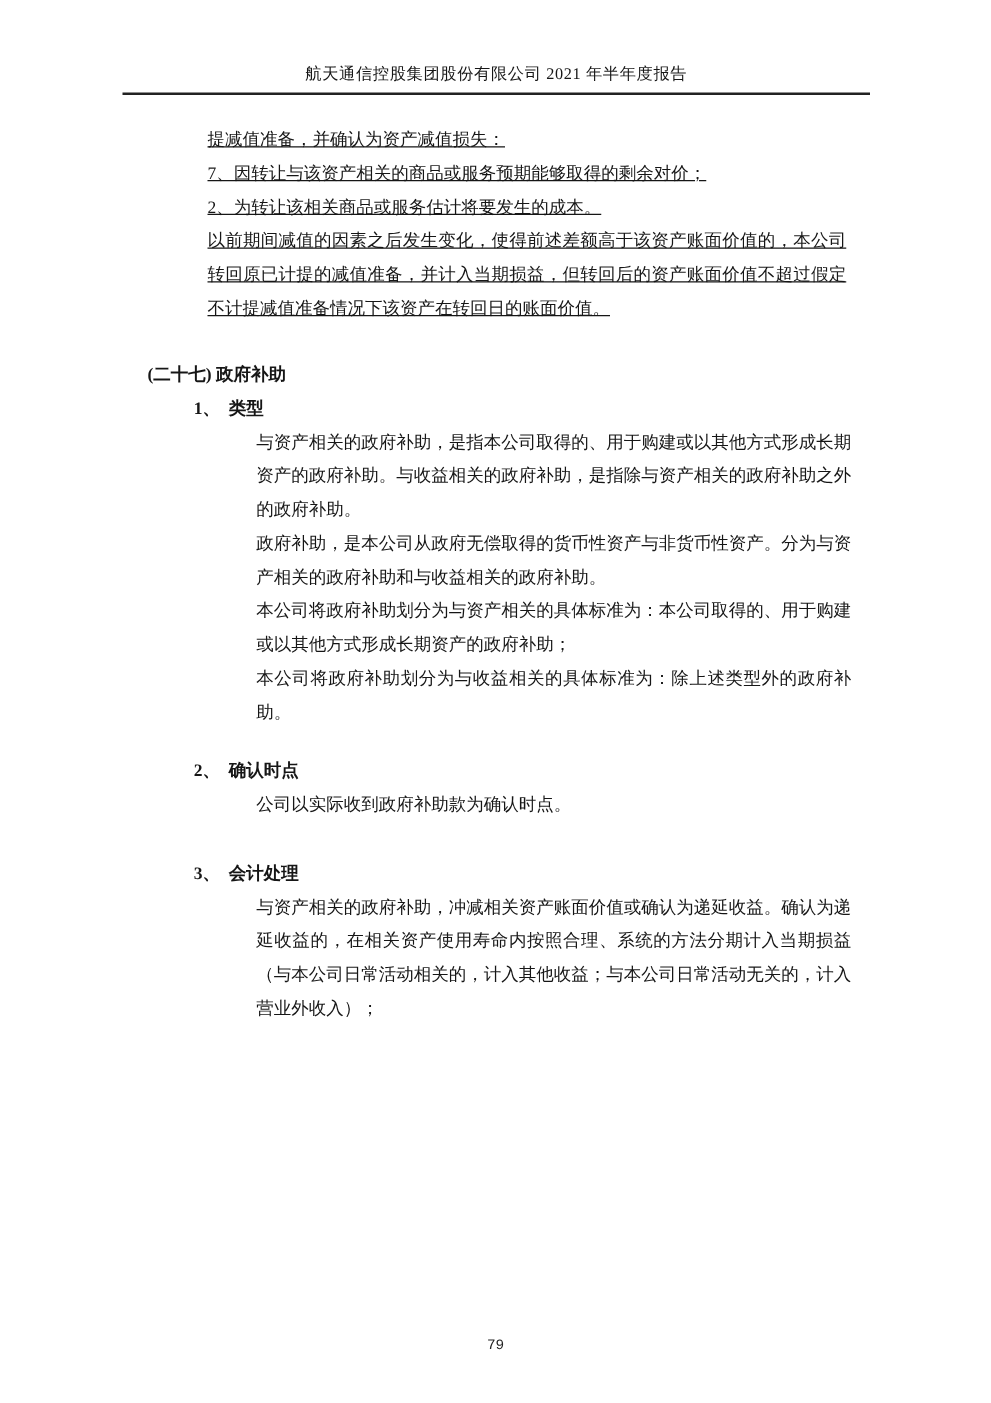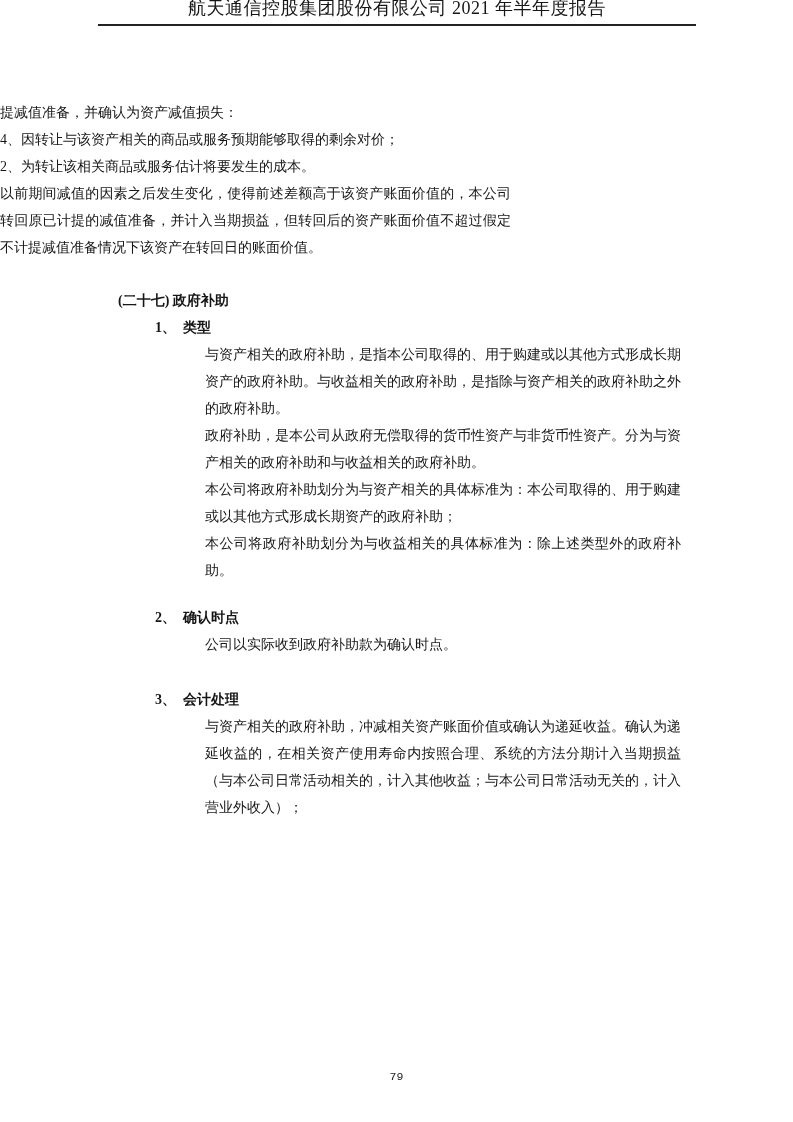--- a/index.html
+++ b/index.html
@@ -15,41 +15,44 @@
     font-family: "Liberation Serif", "DejaVu Serif", serif;
     color: #161616;
     overflow: hidden;
   }
   
   .header {
     position: absolute;
     top: 0;
     left: 98px;
     width: 598px;
+    padding-top: 50px;
     padding-bottom: 7px;
     border-bottom: 2px solid #222222;
     text-align: center;
-    font-size: 18px;
+    font-size: 13px;
     line-height: 17px;
     letter-spacing: 0.5px;
   }
   
   .content {
     position: absolute;
     top: 99px;
     left: 0;
     width: 793px;
     font-size: 14px;
     line-height: 27px;
   }
   .content p { margin: 0; }
   .intro {
+    margin-left: 166px;
     width: 511px;
     text-align: justify;
     text-justify: inter-ideograph;
+    text-decoration: underline;
   }
   .section-heading {
     margin: 26px 0 0 118px;
     font-size: 14px;
     line-height: 27px;
     font-weight: bold;
   }
   .item-heading {
     display: flex;
     margin-left: 155px;
@@ -86,21 +89,21 @@
 <div class="page">
 
   <div class="header">
     <span>航天通信控股集团股份有限公司 2021 年半年度报告</span>
   </div>
 
   <div class="content">
 
     <div class="intro">
       <p>提减值准备，并确认为资产减值损失：</p>
-      <p>4、因转让与该资产相关的商品或服务预期能够取得的剩余对价；</p>
+      <p>7、因转让与该资产相关的商品或服务预期能够取得的剩余对价；</p>
       <p>2、为转让该相关商品或服务估计将要发生的成本。</p>
       <p>以前期间减值的因素之后发生变化，使得前述差额高于该资产账面价值的，本公司转回原已计提的减值准备，并计入当期损益，但转回后的资产账面价值不超过假定不计提减值准备情况下该资产在转回日的账面价值。</p>
     </div>
 
     <h2 class="section-heading">(二十七) 政府补助</h2>
 
     <div class="item item-1">
       <div class="item-heading">
         <span class="num">1、</span>
         <span class="ttl">类型</span>

